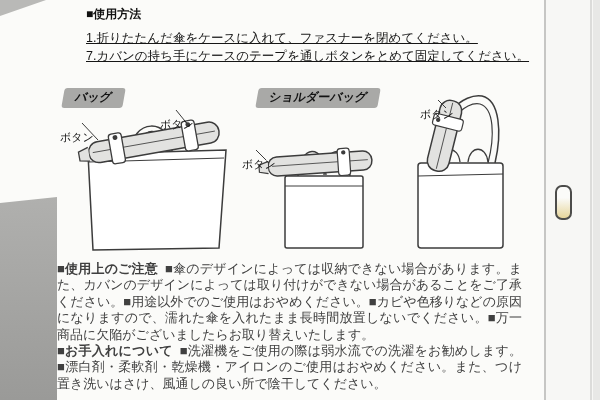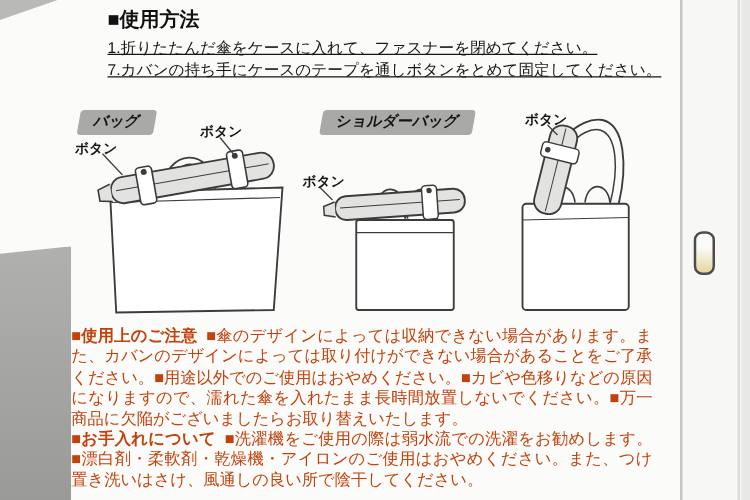--- a/index.html
+++ b/index.html
@@ -23,40 +23,40 @@
     background:#f7f7f5;border-left:2px solid #c6c6c4;box-sizing:border-box;
   }
   .fold-line{position:absolute;left:44px;top:0;width:2px;height:400px;background:#dcdcda;}
   .right-edge{position:absolute;right:0;top:0;width:7px;height:400px;background:#e8e8e6;}
   .hang-slot{
     position:absolute;left:9px;top:185px;width:13px;height:31px;
     border:2px solid #4c4c4a;border-radius:7px;
     background:linear-gradient(180deg,#fbfbf9 35%,#e7d69b);
   }
   
-  .title{position:absolute;left:86px;top:6px;font-size:16px;font-weight:bold;color:#111;margin:0;}
+  .title{position:absolute;left:86px;top:6px;font-size:12px;font-weight:bold;color:#111;margin:0;}
   .steps{position:absolute;left:86px;top:29px;font-size:12.5px;line-height:18px;color:#161616;white-space:nowrap;text-decoration:underline;}
   .badge{
     position:absolute;top:88px;background:#a9a9a7;color:#131313;
     font-size:12px;font-weight:bold;padding:1px 12px 2px;border-radius:3px;
     transform:skewX(-10deg);
   }
   .badge-bag{left:63px;}
   .badge-shoulder{left:257px;}
   .illus{position:absolute;}
   .illus-left{left:58px;top:98px;width:180px;height:165px;}
   .illus-right{left:240px;top:88px;width:295px;height:178px;}
-  .callout{position:absolute;font-size:11px;font-weight:bold;color:#161616;white-space:nowrap;}
+  .callout{position:absolute;font-size:11px;font-weight:normal;color:#161616;white-space:nowrap;margin-top:19px;}
   .c1{left:102px;top:0;}
   .c2{left:2px;top:13px;}
   .c3{left:2px;top:50px;}
   .c4{left:180px;top:0;}
   .notes{
     position:absolute;left:57px;top:261px;width:465px;
-    font-size:13px;line-height:16.4px;color:#c2410c;text-align:justify;
+    font-size:13px;line-height:16.4px;color:#404040;text-align:justify;
   }
   .notes p{margin:0;}
   .nh{font-weight:bold;padding-right:7px;}
 </style>
 </head>
 <body>
 
 <div class="photo">
 
   <div class="bg-left"></div>

